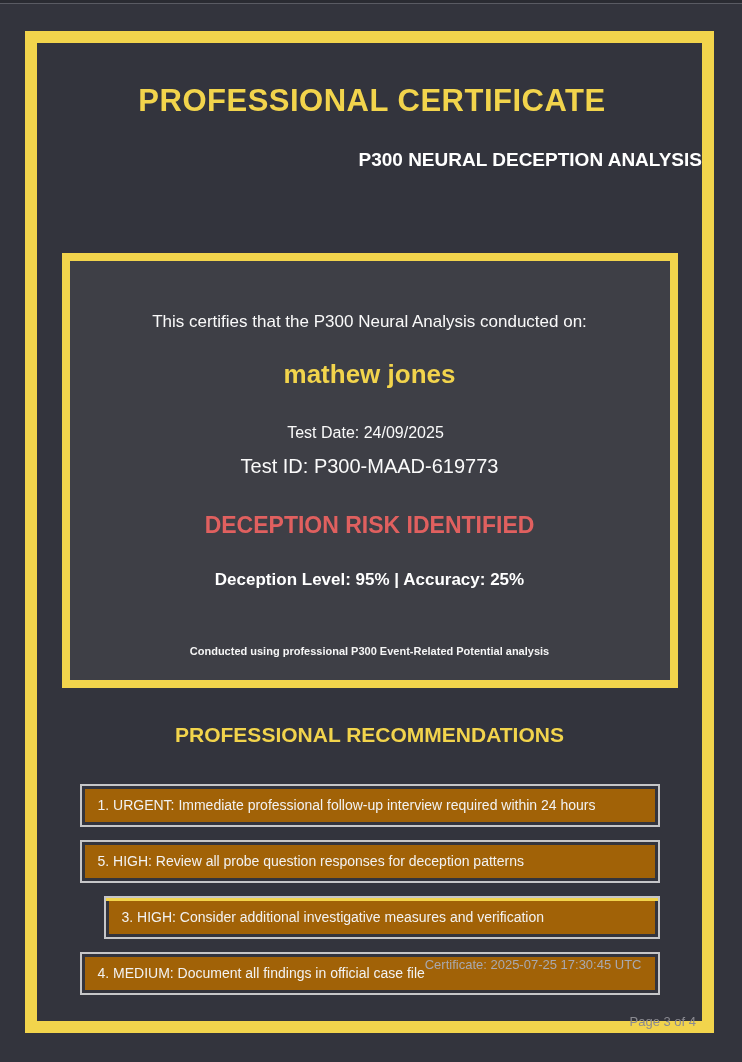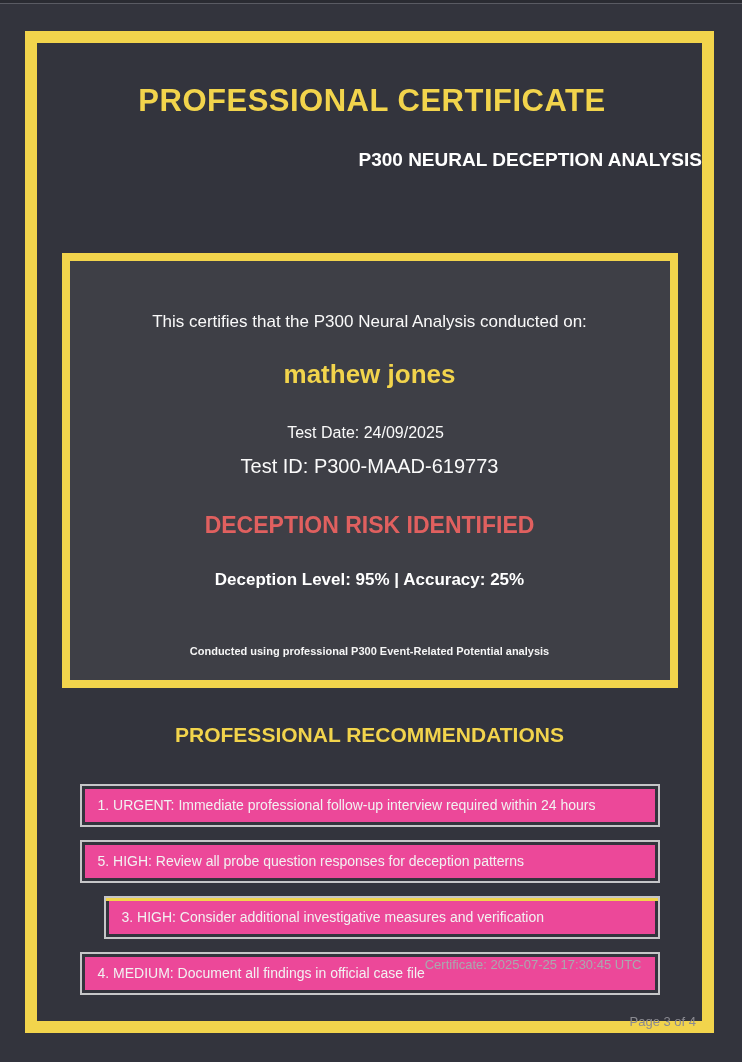--- a/index.html
+++ b/index.html
@@ -124,21 +124,21 @@
     margin-bottom: 13px;
   }
   .rec-row.hl {
     background-image: linear-gradient(#f2d44c, #f2d44c);
     background-size: 100% 3px;
     background-repeat: no-repeat;
     background-position: top;
     margin-left: 24px;
   }
   .rec-inner {
-    background: #ec4899;
+    background: #a16207;
     padding: 8px 13px;
     font-size: 14px;
     color: #f2f2f2;
     line-height: 17px;
     text-align: left;
   }
   .cert-timestamp {
     position: absolute;
     top: 4px;
     right: 16px;

